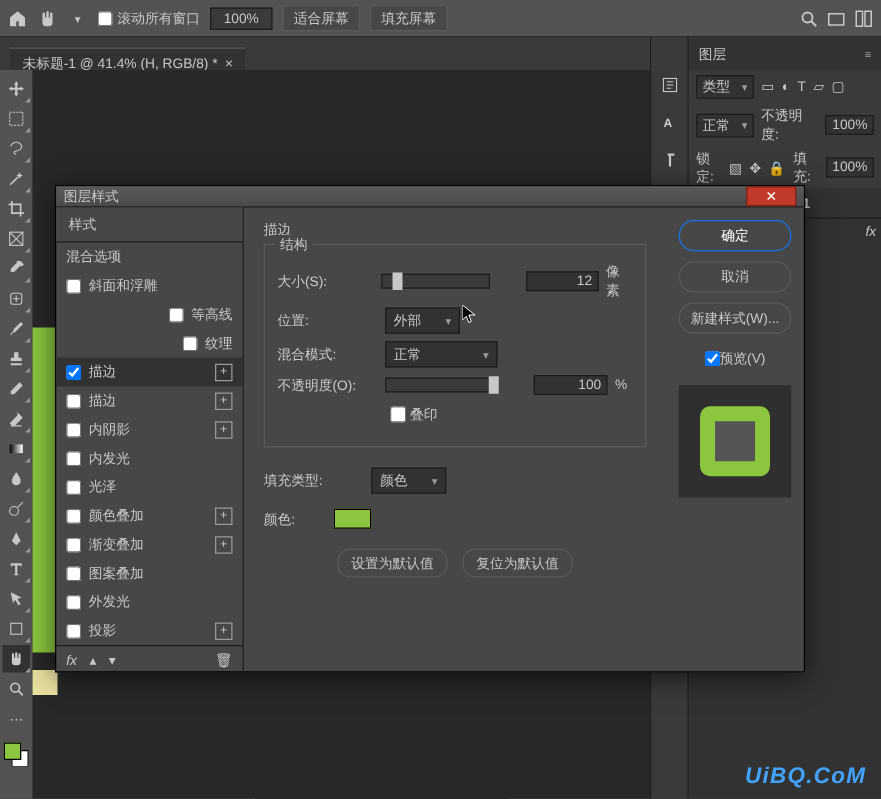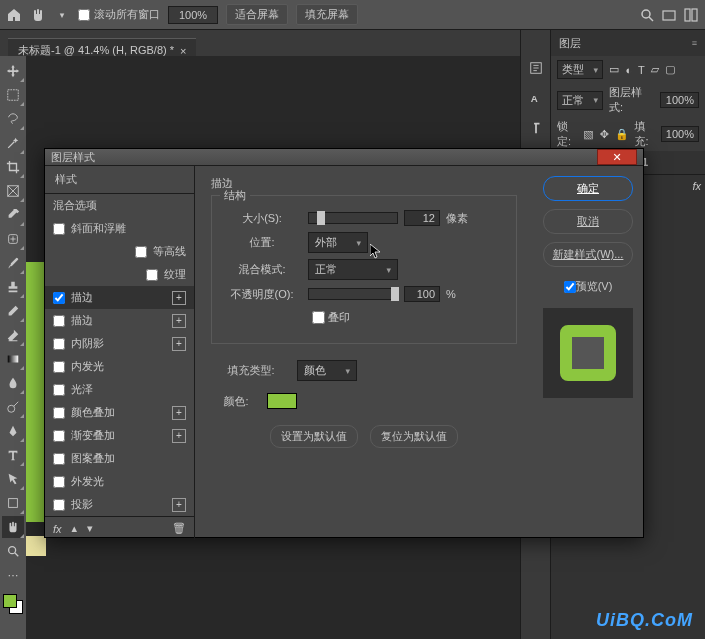--- a/index.html
+++ b/index.html
@@ -75,31 +75,31 @@
   .fxrow.sub{padding-left:20px;justify-content:flex-end;}
   .fxrow.selected{background:var(--bg-darker);}
   .fxrow input{width:12px;height:12px;margin:0;}
   .fxrow .plus{margin-left:auto;width:14px;height:14px;border:1px solid var(--text-dim);display:flex;align-items:center;justify-content:center;font-size:10px;}
   .fxfoot{height:24px;border-top:1px solid var(--border);display:flex;align-items:center;gap:10px;padding:0 8px;}
   .settings{flex:1;padding:10px 16px;display:flex;flex-direction:column;position:relative;}
   .settings .title{margin-bottom:4px;}
   .group{border:1px solid var(--border-light);padding:8px 10px 10px;position:relative;margin-bottom:10px;}
   .group .gtitle{position:absolute;top:-8px;left:8px;background:var(--bg-mid);padding:0 4px;}
   .frow{display:flex;align-items:center;gap:6px;margin:6px 0;}
-  .frow .lbl{width:80px;text-align:center;}
+  .frow .lbl{width:80px;text-align:left;}
   .frow .slider{width:90px;height:12px;background:var(--bg-dark);position:relative;border:1px solid var(--border);}
   .frow .slider .thumb{position:absolute;top:-2px;width:8px;height:14px;background:var(--text);}
-  .frow .num{width:36px;background:var(--bg-darker);border:1px solid var(--border);padding:1px 4px;text-align:right;}
+  .frow .num{width:59px;background:var(--bg-darker);border:1px solid var(--border);padding:1px 4px;text-align:right;margin-left:23px;}
   .frow .sel{background:var(--bg-darker);border:1px solid var(--border);padding:2px 6px;min-width:60px;display:flex;align-items:center;justify-content:space-between;}
   .swatch{width:30px;height:16px;background:var(--green);border:1px solid #000;cursor:pointer;}
   .frow.color{margin-top:6px;}
   .center-btns{display:flex;gap:12px;justify-content:center;margin-top:10px;}
   .pill{border:1px solid var(--border-light);padding:3px 10px;border-radius:10px;cursor:pointer;}
   .sidebtns{width:110px;padding:10px;display:flex;flex-direction:column;gap:8px;align-items:center;}
-  .sbtn{width:100%;border:1px solid var(--border-light);border-radius:12px;padding:4px 0;text-align:center;cursor:pointer;text-decoration:underline;}
+  .sbtn{width:100%;border:1px solid var(--border-light);border-radius:12px;padding:4px 0;text-align:center;cursor:pointer;}
   .sbtn.primary{border-color:var(--accent);color:#fff;}
   .pcb{display:flex;align-items:center;gap:0;margin-top:4px;}
   .pcb input{width:12px;height:12px;margin:0;}
   .preview{width:90px;height:90px;background:#2f2f2f;display:flex;align-items:center;justify-content:center;margin-top:6px;}
   .preview .shape{width:56px;height:56px;border:12px solid var(--green);background:#555;border-radius:8px;}
   .cursor{position:absolute;top:244px;left:370px;width:12px;height:16px;pointer-events:none;}
   .cursor svg{width:12px;height:16px;}
   .watermark{position:absolute;right:12px;bottom:8px;font-size:18px;font-weight:bold;color:#43a4ff;font-style:italic;letter-spacing:1px;}
   .chev{font-size:9px;color:var(--text-dim);}
   .mini-ico{width:14px;height:14px;}
@@ -335,21 +335,21 @@
       <span class="ico">◐</span>
       <span class="ico">T</span>
       <span class="ico">▱</span>
       <span class="ico">▢</span>
     </div>
     <div class="layers-row2">
       <span class="sel">
           <span>正常</span>
           <span class="chev">▾</span>
         </span>
-      <span>图层样式:</span>
+      <span>不透明度:</span>
       <span class="field">100%</span>
     </div>
     <div class="lock-row">
       <span>锁定:</span>
       <span class="ico">▧</span>
       <span class="ico">✥</span>
       <span class="ico">🔒</span>
       <span style="margin-left:auto">填充:</span>
       <span class="field">100%</span>
     </div>

